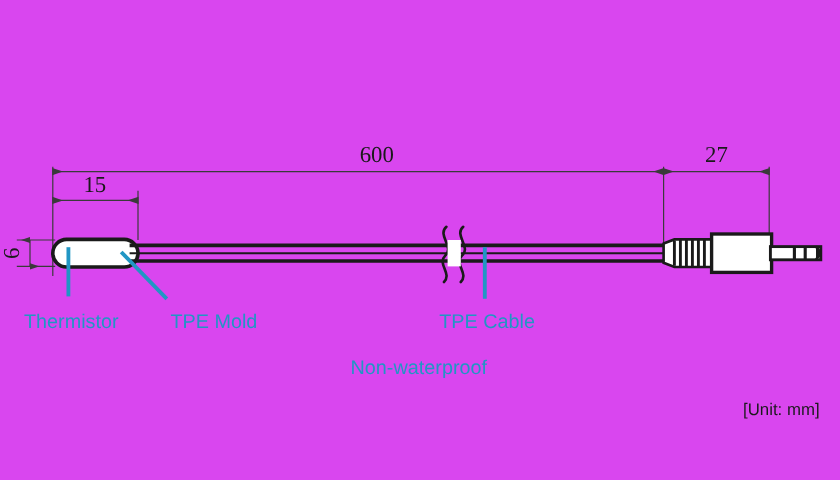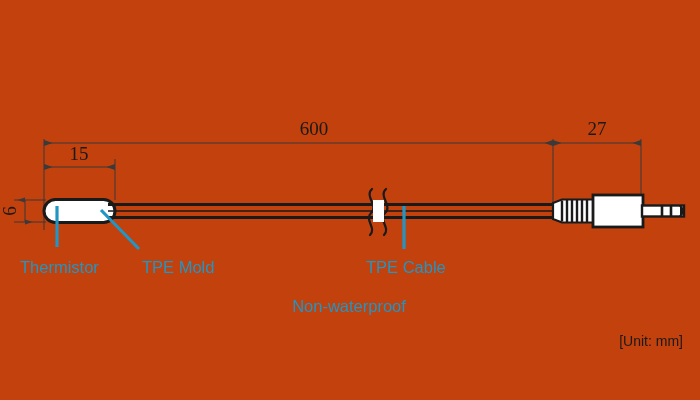--- a/index.html
+++ b/index.html
@@ -8,21 +8,21 @@
     padding: 0;
     background: #ffffff;
   }
   body {
     font-family: "Liberation Sans", sans-serif;
   }
   #drawing-root {
     position: relative;
     width: 700px;
     height: 400px;
-    background: #c2410c;
+    background: #d946ef;
     overflow: hidden;
   }
   #drawing-svg {
     position: absolute;
     left: 0;
     top: 0;
     width: 700px;
     height: 400px;
     display: block;
   }

